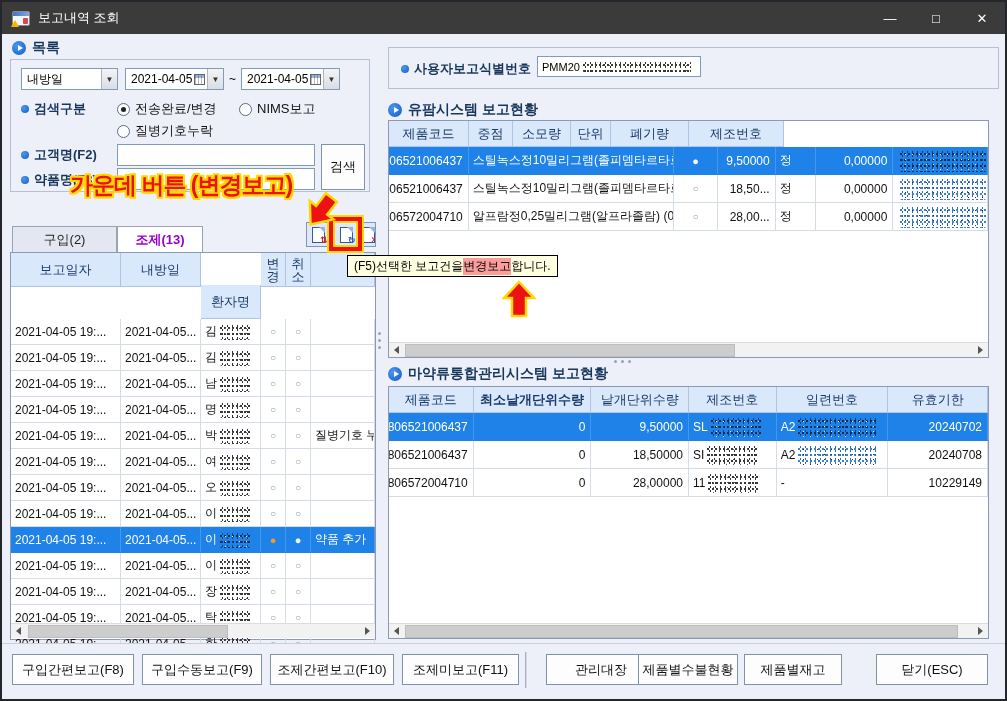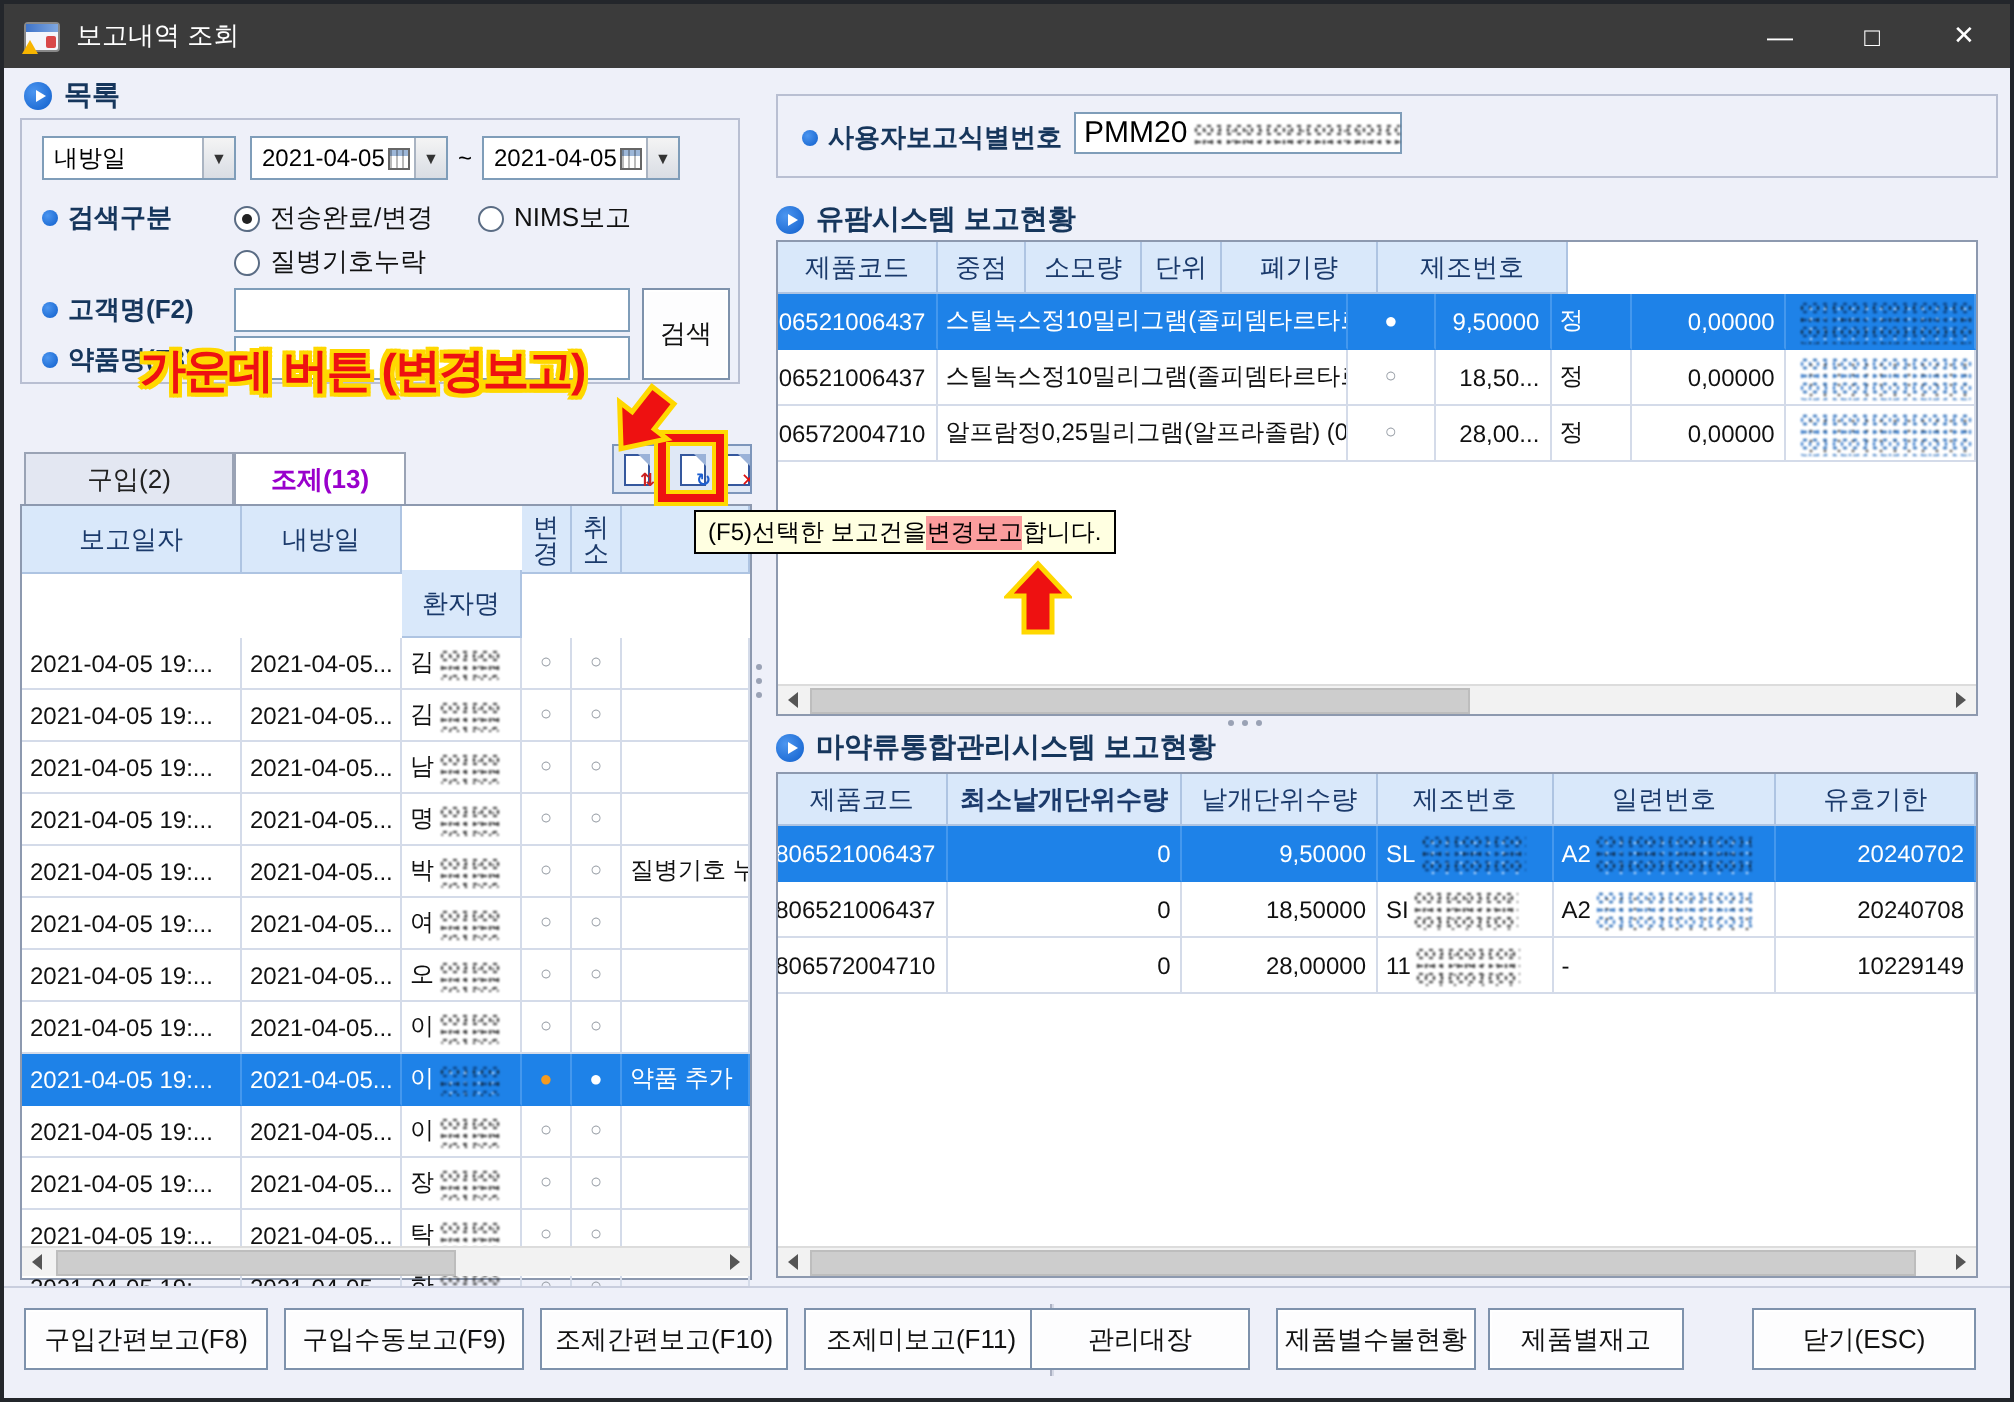--- a/index.html
+++ b/index.html
@@ -16,21 +16,21 @@
   #wincontrols { position:absolute; right:0; top:0; height:32px; display:flex; }
   .winbtn { width:46px; height:32px; color:#fff; font-size:13px; display:flex; align-items:center; justify-content:center; cursor:default; }
 
   
   .sec-head { position:absolute; display:flex; align-items:center; gap:6px; }
   .sec-bullet { width:14px; height:14px; border-radius:50%; background:radial-gradient(circle at 35% 35%, #4c96f0, #0f5ecb); color:#fff; font-size:8px; display:flex; align-items:center; justify-content:center; }
   .sec-bullet::before { content:""; width:0; height:0; border-top:3.5px solid transparent; border-bottom:3.5px solid transparent; border-left:5px solid #fff; margin-left:2px; }
   .sec-title { font-size:14px; font-weight:bold; color:#16365c; }
   .lbl-bullet { display:inline-block; width:8px; height:8px; border-radius:50%; background:radial-gradient(circle at 35% 35%, #4c96f0, #0f5ecb); margin-right:5px; }
   .f-label { font-size:13px; font-weight:bold; color:#16365c; display:flex; align-items:center; }
-  .inputbox { background:#fff; border:1px solid #7f9db9; font-size:15px; color:#000; }
+  .inputbox { background:#fff; border:1px solid #7f9db9; font-size:11px; color:#000; }
   .btn { background:#fdfdfe; border:1px solid #7e92ac; box-shadow:inset 0 0 0 1px #fff; font-size:13px; color:#111; display:flex; align-items:center; justify-content:center; cursor:default; }
 
   
   #searchbox { position:absolute; left:8px; top:57px; width:360px; height:133px; border:1px solid #b9bfd2; background:#eef0f9; }
   .combo { position:absolute; display:flex; align-items:center; background:#fff; border:1px solid #7f9db9; font-size:12px; }
   .combo .txt { flex:1; padding-left:5px; }
   .combo .drop { width:16px; height:100%; background:linear-gradient(#f4f4f4,#d9dde4); border-left:1px solid #aab4c2; display:flex; align-items:center; justify-content:center; font-size:8px; color:#333; }
   .calicon { width:11px; height:11px; border:1px solid #666; background:linear-gradient(#9db7d8 0 3px, #fff 3px), repeating-linear-gradient(90deg,#bbb 0 1px,transparent 1px 3px); background-blend-mode:multiply; margin-right:2px; }
   .radio { display:flex; align-items:center; gap:5px; font-size:13px; color:#111; position:absolute; }
   .radio .circ { width:13px; height:13px; border-radius:50%; border:1px solid #5a6c84; background:#fff; position:relative; }
@@ -566,18 +566,18 @@
   <svg class="annoarrow" style="left:500px; top:278px;" width="34" height="38" viewBox="0 0 34 38">
     <polygon points="17,2 32,18 24,18 24,36 10,36 10,18 2,18" fill="#ee1111" stroke="#ffd800" stroke-width="2.5"></polygon>
   </svg>
 
   <div id="footer">
     <div id="fsep"></div>
   <div class="btn fbtn" style="left: 10px; width: 122px;">구입간편보고(F8)</div>
       <div class="btn fbtn" style="left: 140px; width: 120px;">구입수동보고(F9)</div>
       <div class="btn fbtn" style="left: 268px; width: 124px;">조제간편보고(F10)</div>
       <div class="btn fbtn" style="left: 400px; width: 117px;">조제미보고(F11)</div>
-      <div class="btn fbtn" style="left: 513px; width: 110px;">관리대장</div>
+      <div class="btn fbtn" style="left: 544px; width: 110px;">관리대장</div>
       <div class="btn fbtn" style="left: 636px; width: 100px;">제품별수불현황</div>
       <div class="btn fbtn" style="left: 742px; width: 98px;">제품별재고</div>
       <div class="btn fbtn" style="left: 874px; width: 112px;">닫기(ESC)</div>
     </div>
 </div>
 
 </body></html>

